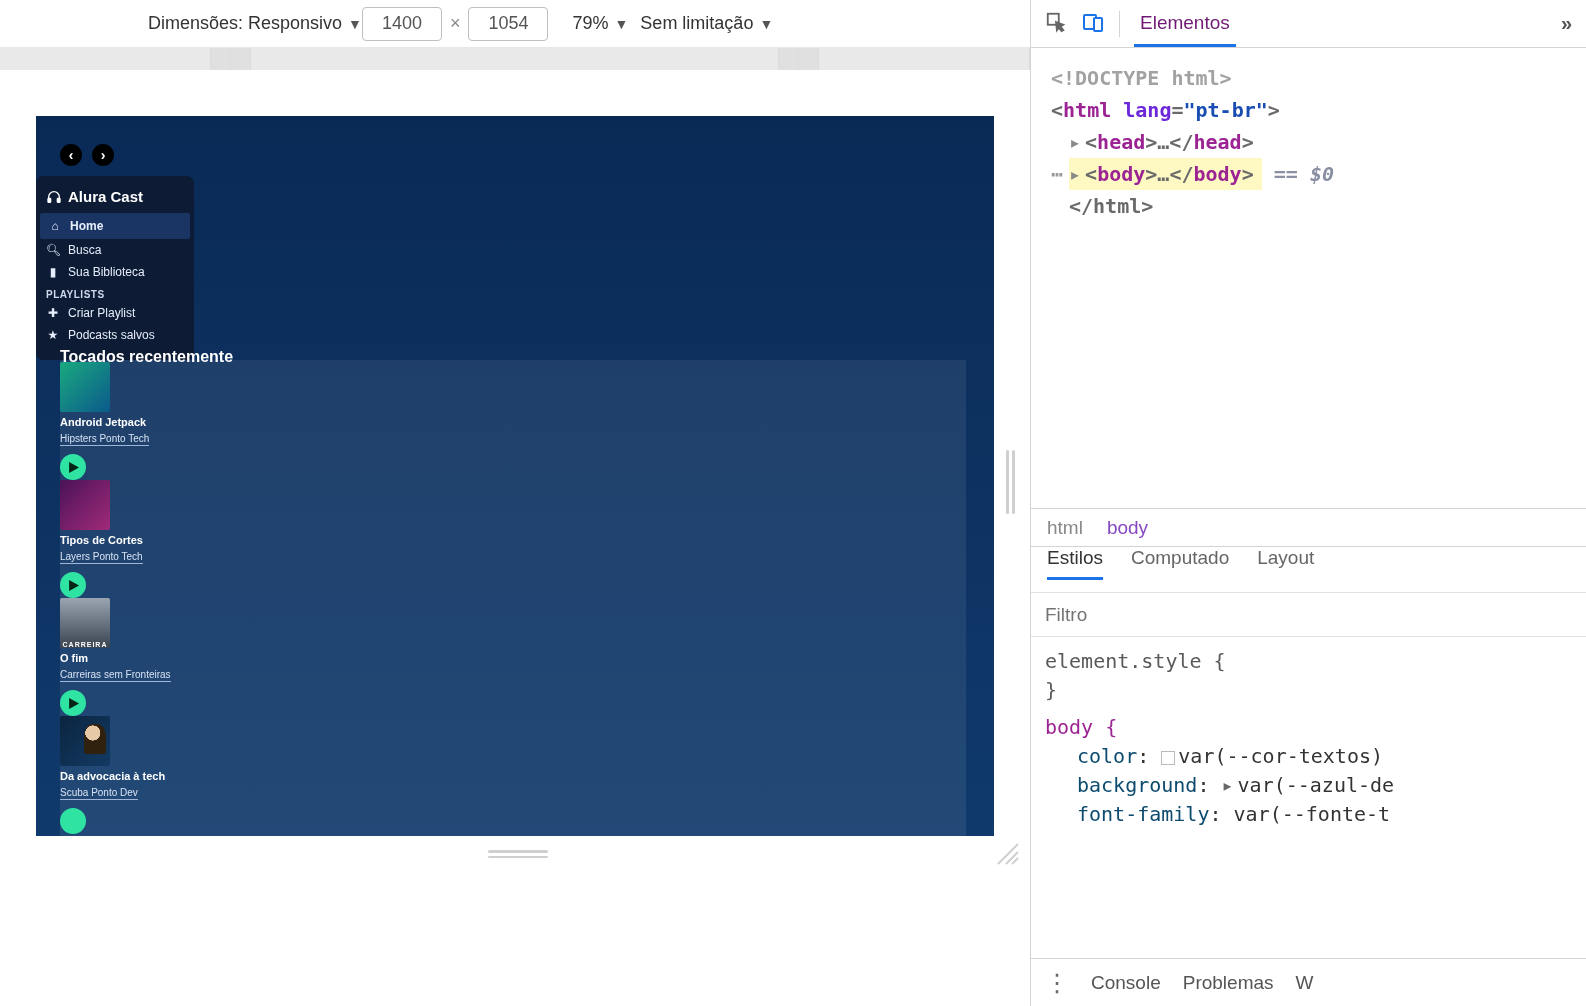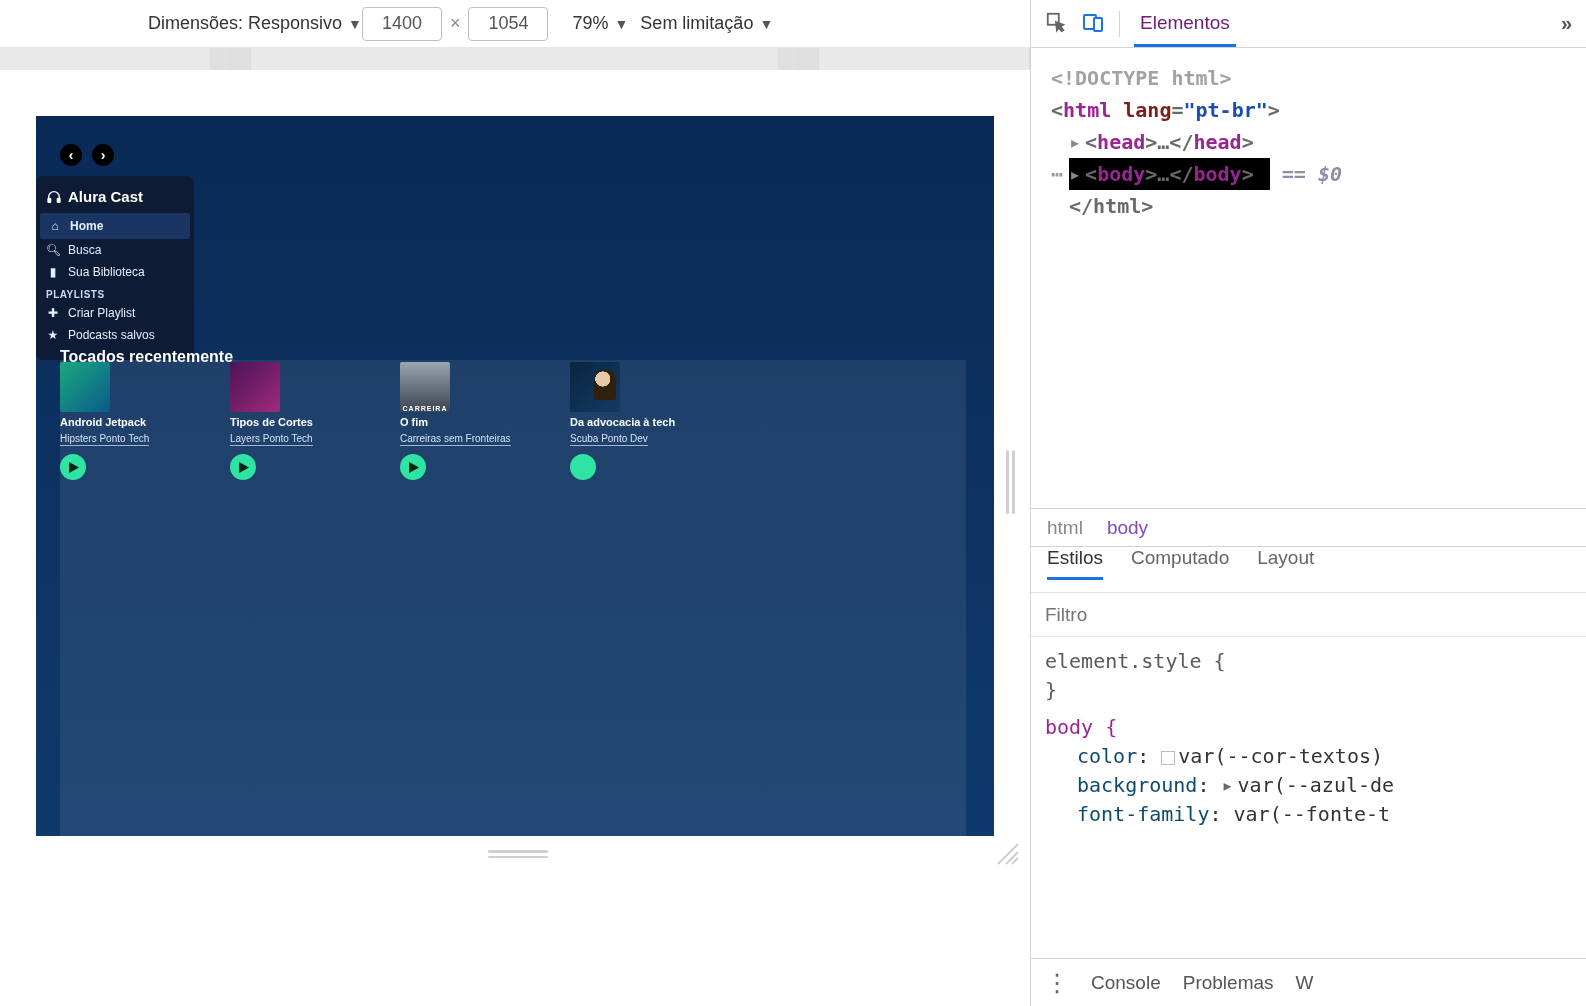--- a/index.html
+++ b/index.html
@@ -95,21 +95,21 @@
   position: absolute; top: 252px; left: 24px; width: 28px; height: 2px; background: #fff;
 }
 
 
 .content-glass {
   position: absolute; top: 244px; left: 24px; right: 28px; bottom: 0;
   background: rgba(255,255,255,.08);
 }
 
 
-.cards-col { position: absolute; top: 246px; left: 24px; display: flex; flex-direction: row; gap: 20px; }
+.cards-col { position: absolute; top: 246px; left: 24px; display: flex; flex-direction: column; gap: 0; }
 .card { width: 150px; }
 .thumb { width: 50px; height: 50px; border-radius: 2px; }
 .t1 { background: linear-gradient(135deg,#1aa97f,#0b5a8b); }
 .t2 { background: linear-gradient(135deg,#4a1357,#a12a7a); }
 .t3 { background: linear-gradient(180deg,#9aa5b1,#3a4350); display:flex;align-items:flex-end;justify-content:center;font-size:7px;font-weight:bold;color:#fff;letter-spacing:1px; }
 .t4 { background: linear-gradient(135deg,#0b2540,#133a63); position:relative; }
 .t4::after{content:"";position:absolute;right:4px;top:8px;width:22px;height:30px;background:radial-gradient(circle at 40% 30%, #e7c9a8 30%, #30200e 31%);border-radius:40% 40% 10% 10%;}
 .card-title { font-size: 11px; font-weight: bold; margin-top: 4px; color: #fff; }
 .card-sub   { font-size: 10px; color: #d7e2f4; border-bottom: 1px solid #9fb6d8; display: inline-block; padding-bottom: 1px; }
 .play-btn  {
@@ -162,26 +162,26 @@
 .dom-tree {
   flex: 0 0 auto; padding: 14px 10px 10px 20px;
   font-family: Menlo, Consolas, monospace; font-size: 20px; line-height: 1.6;
   color: #333; min-height: 460px; overflow: hidden; font-weight: bold;
 }
 .dom-line { white-space: nowrap; }
 .ind1 { padding-left: 18px; }
 .tok-angle, .tok-punct { color: #6a6a6a; }
 .tok-doctype { color: #a2a2a2; }
 .tok-tag { color: #9b2393; }
-.tok-attr { color: #7f1d1d; }
+.tok-attr { color: #6d28d9; }
 .tok-str { color: #1a4db3; }
 .tok-var { color: #8a8fa3; font-style: italic; }
 .triangle-toggle { color: #8a8a8a; margin-right: 4px; cursor: pointer; display:inline-block; }
 .dom-selected {
-  background: #000000; display: inline-block; padding-right: 16px;
+  background: #fef9c3; display: inline-block; padding-right: 8px;
 }
 .ellipsis-pre { color: #9a9a9a; margin-right: 6px; }
 
 
 .dt-breadcrumb {
   height: 38px; border-top: 1px solid #d4d4d4;
   display: flex; align-items: center; gap: 24px; padding: 0 16px;
   font-size: 19px;
 }
 .dt-breadcrumb .crumb { color: #888; cursor: pointer; }

